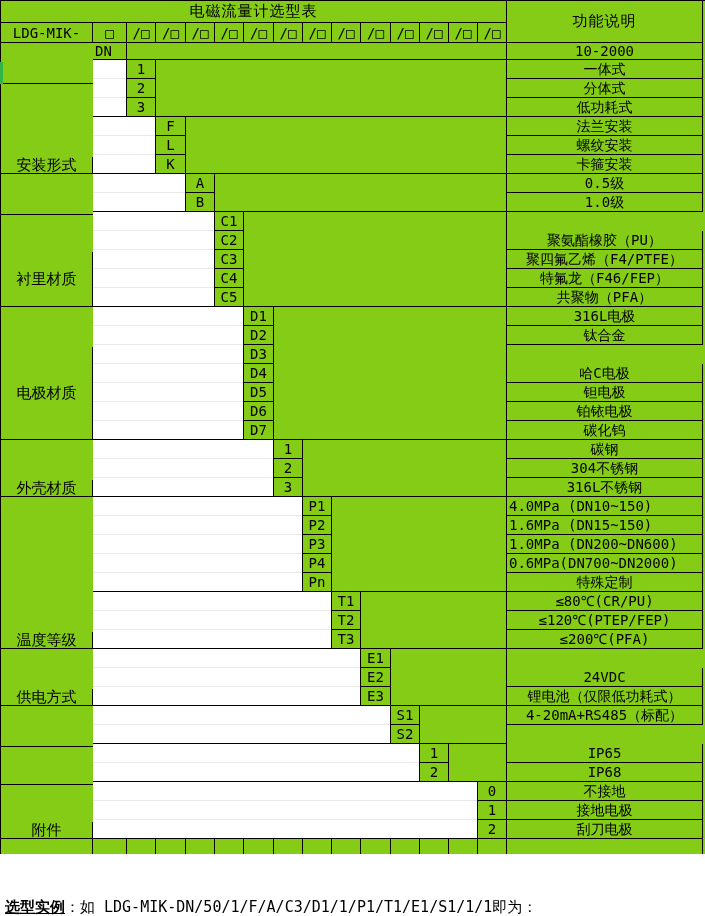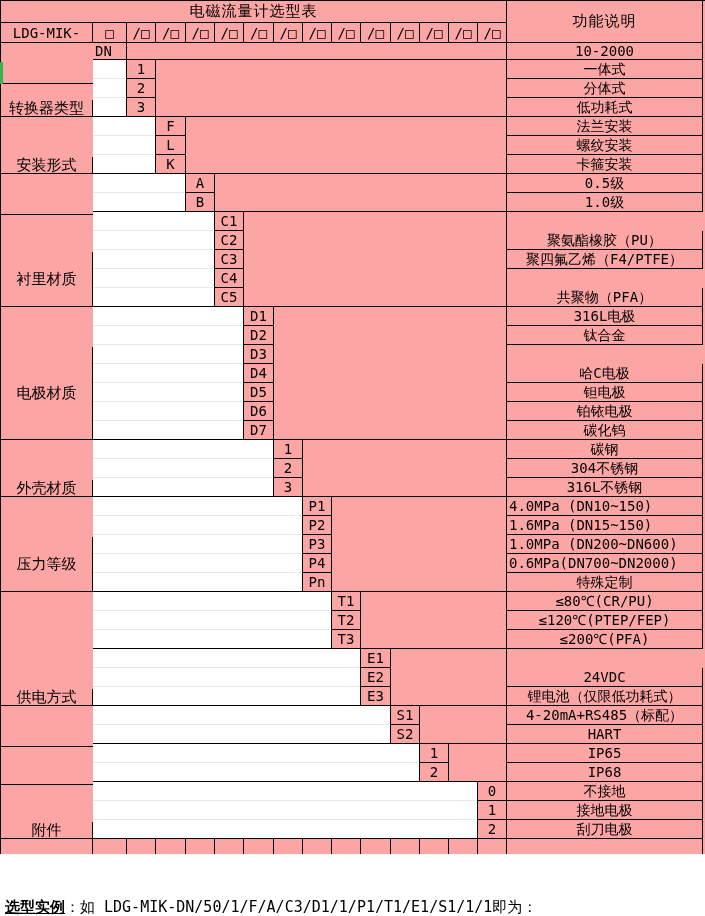--- a/index.html
+++ b/index.html
@@ -7,21 +7,21 @@
     width:705px; height:916px; overflow:hidden; background:#ffffff;
     font-family:"DejaVu Sans Mono","Liberation Mono",monospace;
     color:#000;
   }
   .sheet { position:relative; width:705px; }
   .grid {
     display:grid; box-sizing:border-box; width:705px;
     grid-template-columns:92px 34px 29px 30px 29px 29px 30px 29px 29px 29px 30px 29px 29px 29px 29px 196px;
     grid-template-rows:22px 20px 17px repeat(41,19px) 15px;
     border-left:1px solid #000; border-top:1px solid #000;
-    background:#fca5a5;
+    background:#84cc16;
   }
   .cell {
     border-right:1px solid #000; border-bottom:1px solid #000;
     display:flex; align-items:center; justify-content:center;
     font-size:14px; line-height:1; overflow:hidden; white-space:nowrap;
   }
   .title { font-size:15px; letter-spacing:1px; }
   .funchdr { font-size:15px; letter-spacing:1px; }
   .label { font-size:15px;margin-top:40px; }
   .left { justify-content:flex-start; padding-left:2px; }
@@ -57,21 +57,20 @@
     <div class="cell" style="grid-area:2/12/3/13">/□</div>
     <div class="cell" style="grid-area:2/13/3/14">/□</div>
     <div class="cell" style="grid-area:2/14/3/15">/□</div>
     <div class="cell" style="grid-area:2/15/3/16">/□</div>
 
     <div class="cell label" style="grid-area:3/1/4/2">公称直径</div>
     <div class="cell left" style="grid-area:3/2/4/3">DN</div>
     <div class="cell" style="grid-area:3/3/4/16"></div>
     <div class="cell" style="grid-area:3/16/4/17">10-2000</div>
 
-    <div class="cell label" style="grid-area:4/1/7/2">转换器类型</div>
     <div class="cell glines" style="grid-area:4/2/7/3"></div>
     <div class="cell" style="grid-area:4/3/5/4">1</div>
     <div class="cell" style="grid-area:5/3/6/4">2</div>
     <div class="cell" style="grid-area:6/3/7/4">3</div>
     <div class="cell" style="grid-area:4/4/7/16"></div>
     <div class="cell" style="grid-area:4/16/5/17">一体式</div>
     <div class="cell" style="grid-area:5/16/6/17">分体式</div>
     <div class="cell" style="grid-area:6/16/7/17">低功耗式</div>
 
     <div class="cell label" style="grid-area:7/1/10/2">安装形式</div>
@@ -95,20 +94,21 @@
     <div class="cell label" style="grid-area:12/1/17/2">衬里材质</div>
     <div class="cell glines" style="grid-area:12/2/17/6"></div>
     <div class="cell" style="grid-area:12/6/13/7">C1</div>
     <div class="cell" style="grid-area:13/6/14/7">C2</div>
     <div class="cell" style="grid-area:14/6/15/7">C3</div>
     <div class="cell" style="grid-area:15/6/16/7">C4</div>
     <div class="cell" style="grid-area:16/6/17/7">C5</div>
     <div class="cell" style="grid-area:12/7/17/16"></div>
     <div class="cell" style="grid-area:13/16/14/17">聚氨酯橡胶（PU）</div>
     <div class="cell" style="grid-area:14/16/15/17">聚四氟乙烯（F4/PTFE）</div>
+    <div class="cell" style="grid-area:15/16/16/17">特氟龙（F46/FEP）</div>
     <div class="cell" style="grid-area:16/16/17/17">共聚物（PFA）</div>
 
     <div class="cell label" style="grid-area:17/1/24/2">电极材质</div>
     <div class="cell glines" style="grid-area:17/2/24/7"></div>
     <div class="cell" style="grid-area:17/7/18/8">D1</div>
     <div class="cell" style="grid-area:18/7/19/8">D2</div>
     <div class="cell" style="grid-area:19/7/20/8">D3</div>
     <div class="cell" style="grid-area:20/7/21/8">D4</div>
     <div class="cell" style="grid-area:21/7/22/8">D5</div>
     <div class="cell" style="grid-area:22/7/23/8">D6</div>
@@ -124,34 +124,34 @@
     <div class="cell label" style="grid-area:24/1/27/2">外壳材质</div>
     <div class="cell glines" style="grid-area:24/2/27/8"></div>
     <div class="cell" style="grid-area:24/8/25/9">1</div>
     <div class="cell" style="grid-area:25/8/26/9">2</div>
     <div class="cell" style="grid-area:26/8/27/9">3</div>
     <div class="cell" style="grid-area:24/9/27/16"></div>
     <div class="cell" style="grid-area:24/16/25/17">碳钢</div>
     <div class="cell" style="grid-area:25/16/26/17">304不锈钢</div>
     <div class="cell" style="grid-area:26/16/27/17">316L不锈钢</div>
 
-    <div class="cell label" style="grid-area:27/1/32/2">压力等级</div>
     <div class="cell glines" style="grid-area:27/2/32/9"></div>
     <div class="cell" style="grid-area:27/9/28/10">P1</div>
     <div class="cell" style="grid-area:28/9/29/10">P2</div>
     <div class="cell" style="grid-area:29/9/30/10">P3</div>
     <div class="cell" style="grid-area:30/9/31/10">P4</div>
     <div class="cell" style="grid-area:31/9/32/10">Pn</div>
     <div class="cell" style="grid-area:27/10/32/16"></div>
     <div class="cell left" style="grid-area:27/16/28/17">4.0MPa (DN10~150)</div>
     <div class="cell left" style="grid-area:28/16/29/17">1.6MPa (DN15~150)</div>
     <div class="cell left" style="grid-area:29/16/30/17">1.0MPa (DN200~DN600)</div>
     <div class="cell left" style="grid-area:30/16/31/17">0.6MPa(DN700~DN2000)</div>
     <div class="cell" style="grid-area:31/16/32/17">特殊定制</div>
 
+    <div class="cell label" style="grid-area:32/1/35/2">温度等级</div>
     <div class="cell glines" style="grid-area:32/2/35/10"></div>
     <div class="cell" style="grid-area:32/10/33/11">T1</div>
     <div class="cell" style="grid-area:33/10/34/11">T2</div>
     <div class="cell" style="grid-area:34/10/35/11">T3</div>
     <div class="cell" style="grid-area:32/11/35/16"></div>
     <div class="cell" style="grid-area:32/16/33/17">≤80℃(CR/PU)</div>
     <div class="cell" style="grid-area:33/16/34/17">≤120℃(PTEP/FEP)</div>
     <div class="cell" style="grid-area:34/16/35/17">≤200℃(PFA)</div>
 
     <div class="cell label" style="grid-area:35/1/38/2">供电方式</div>
@@ -162,21 +162,20 @@
     <div class="cell" style="grid-area:35/12/38/16"></div>
     <div class="cell" style="grid-area:36/16/37/17">24VDC</div>
     <div class="cell" style="grid-area:37/16/38/17">锂电池（仅限低功耗式）</div>
 
     <div class="cell label" style="grid-area:38/1/40/2">信号输出</div>
     <div class="cell glines" style="grid-area:38/2/40/12"></div>
     <div class="cell" style="grid-area:38/12/39/13">S1</div>
     <div class="cell" style="grid-area:39/12/40/13">S2</div>
     <div class="cell" style="grid-area:38/13/40/16"></div>
     <div class="cell" style="grid-area:38/16/39/17">4-20mA+RS485（标配）</div>
-    <div class="cell" style="grid-area:39/16/40/17">HART</div>
 
     <div class="cell label" style="grid-area:40/1/42/2">防护等级</div>
     <div class="cell glines" style="grid-area:40/2/42/13"></div>
     <div class="cell" style="grid-area:40/13/41/14">1</div>
     <div class="cell" style="grid-area:41/13/42/14">2</div>
     <div class="cell" style="grid-area:40/14/42/16"></div>
     <div class="cell" style="grid-area:40/16/41/17">IP65</div>
     <div class="cell" style="grid-area:41/16/42/17">IP68</div>
 
     <div class="cell label" style="grid-area:42/1/45/2">附件</div>

